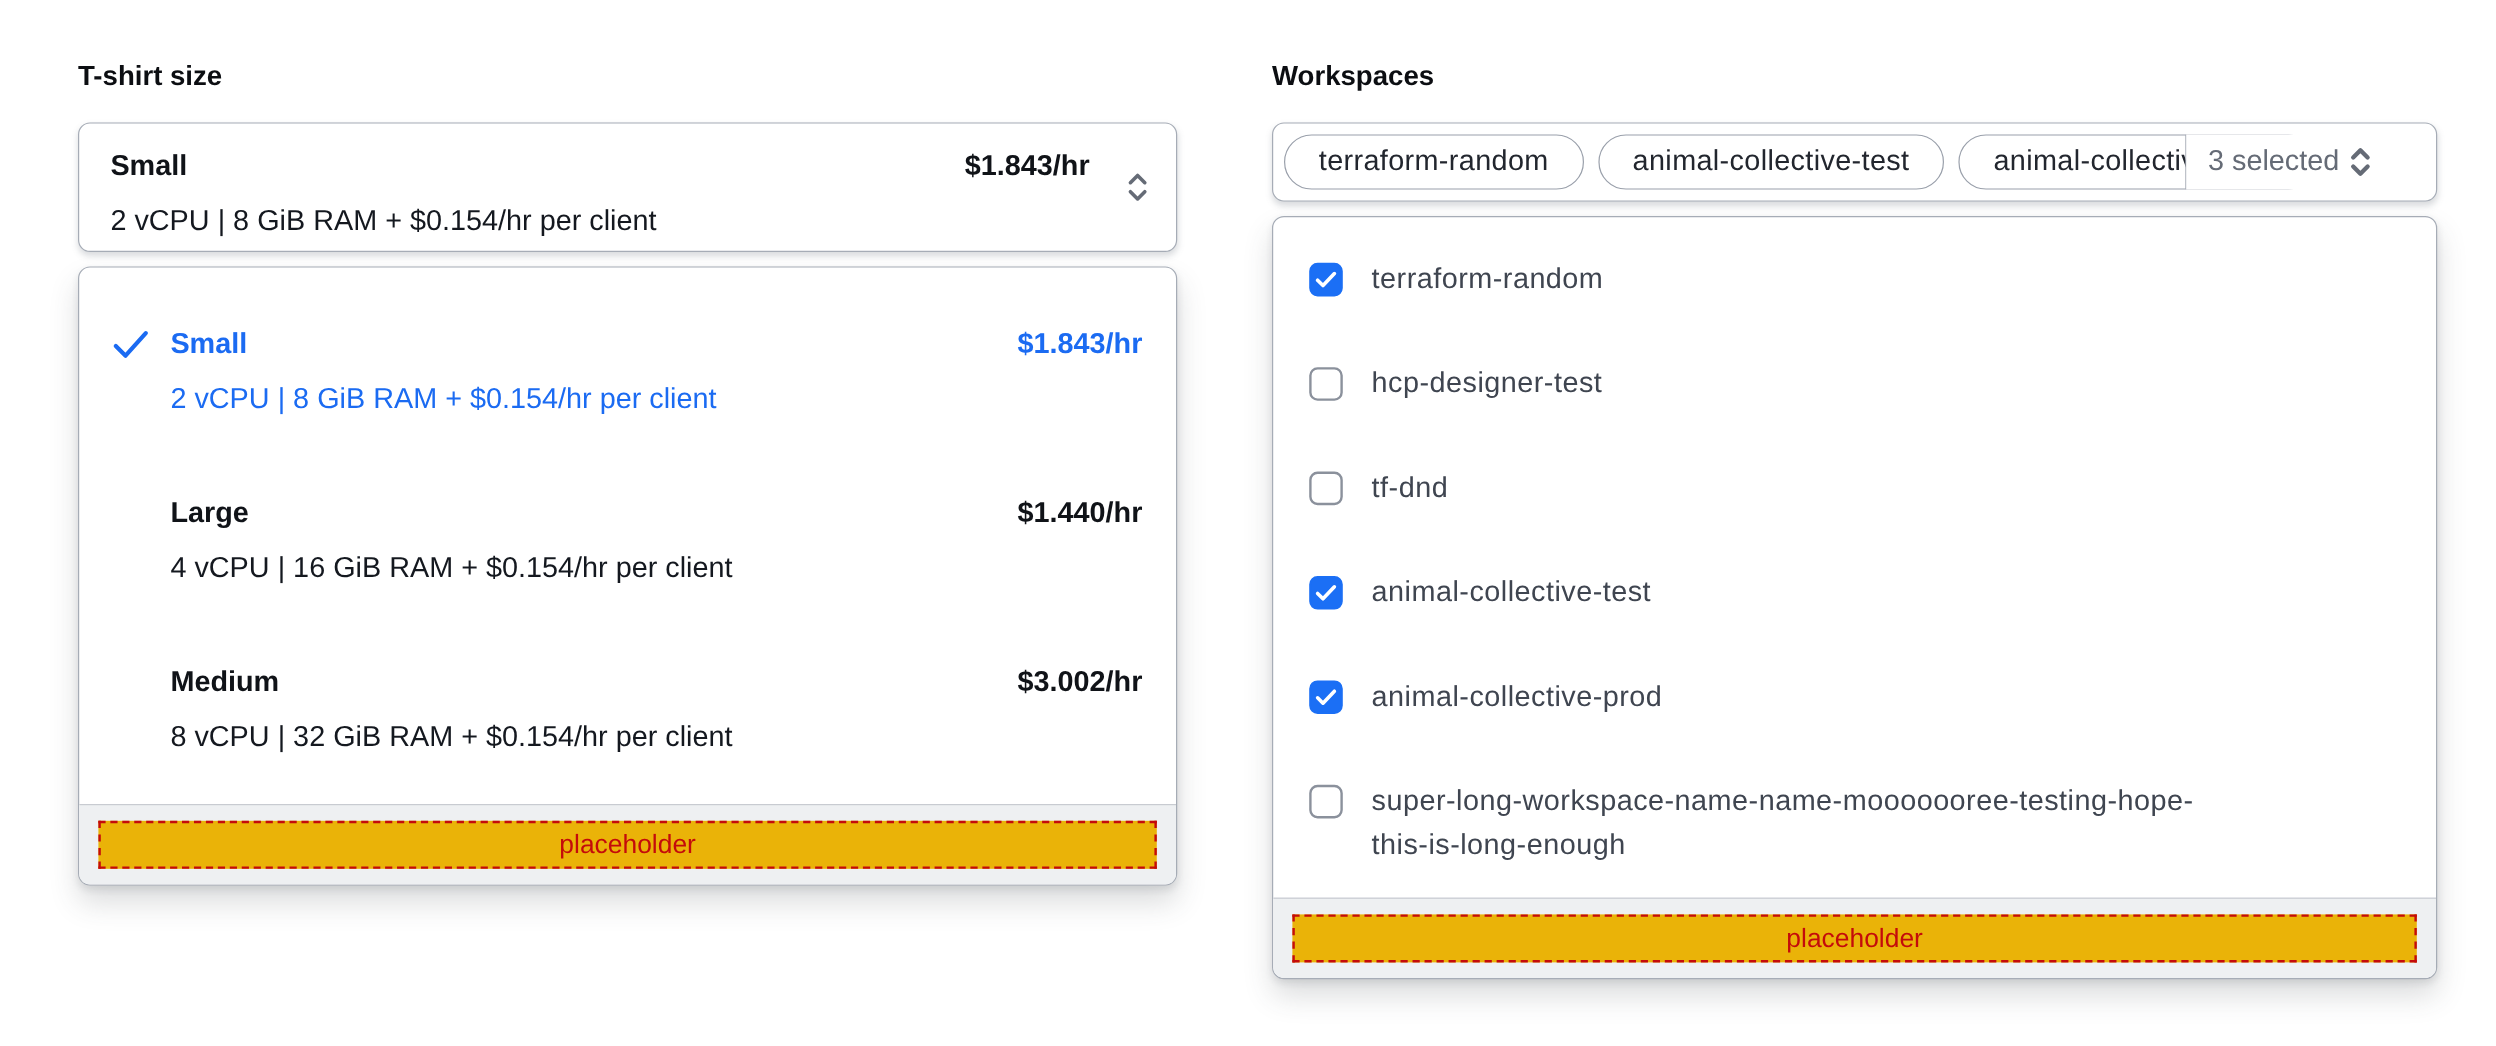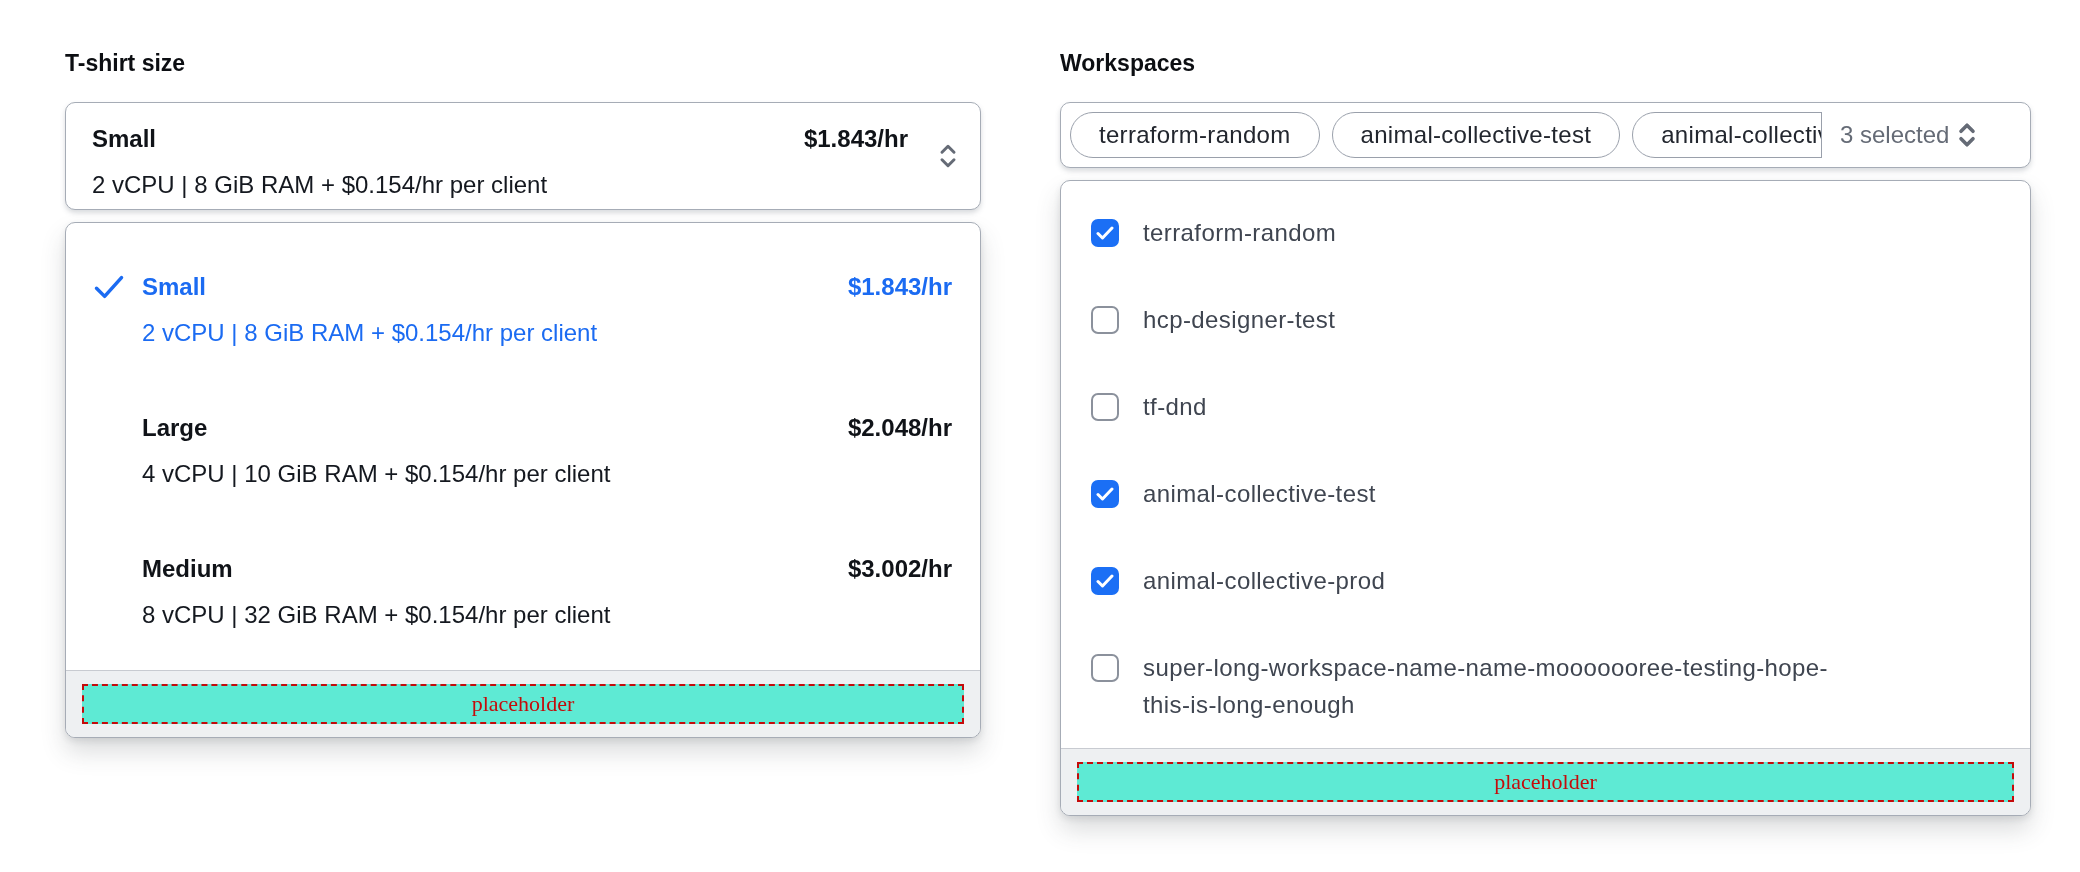--- a/index.html
+++ b/index.html
@@ -32,22 +32,22 @@
   }
   .options{padding:16px 0 8px;}
   .size-option{display:grid;grid-template-columns:48px 1fr auto;padding:30px 28px;align-items:start;cursor:pointer;}
   .check-icon{color:#1b6bf2;margin-top:5px;display:flex;}
   .size-option:not(.on) .check-icon{visibility:hidden;}
   .size-option.on .opt-title,.size-option.on .opt-desc,.size-option.on .opt-price{color:#1b6bf2;}
   .opt-price{font-size:24px;font-weight:700;line-height:35px;color:#101318;}
 
   .dd-footer{border-top:1px solid #c8cbd1;background:#eef0f2;padding:13px 16px;}
   .ph-box{
-    border:2px dashed #c40b0b;background:#5eead4;color:#c40b0b;
-    font-family:Liberation Serif, serif;font-size:22px;line-height:32px;
+    border:2px dashed #c40b0b;background:#eab308;color:#c40b0b;
+    font-family:Liberation Sans, sans-serif;font-size:22px;line-height:32px;
     text-align:center;padding:2px 0;
   }
 
   
   .ms-trigger{
     box-sizing:border-box;height:66px;border:1px solid #a6acb6;border-radius:10px;
     background:#fff;box-shadow:0 3px 5px rgba(104,110,122,.25);
     padding:9px;position:relative;overflow:hidden;display:flex;align-items:center;cursor:pointer;
   }
   .chips{display:flex;gap:12px;align-items:center;flex:1;min-width:0;}
@@ -113,23 +113,23 @@
       </div>
 
       <div class="size-option">
         <span class="check-icon">
           <svg width="30" height="26" viewBox="0 0 24 20" fill="none" stroke="currentColor" stroke-width="2.8" stroke-linecap="round" stroke-linejoin="round">
               <polyline points="2,11 8.5,17.5 22,2.5"></polyline>
             </svg>
         </span>
         <div>
           <div class="opt-title">Large</div>
-          <div class="opt-desc">4 vCPU | 10 GiB RAM + $0.154/hr per client</div>
+          <div class="opt-desc">4 vCPU | 16 GiB RAM + $0.154/hr per client</div>
         </div>
-        <div class="opt-price">$2.048/hr</div>
+        <div class="opt-price">$1.440/hr</div>
       </div>
 
       <div class="size-option">
         <span class="check-icon">
           <svg width="30" height="26" viewBox="0 0 24 20" fill="none" stroke="currentColor" stroke-width="2.8" stroke-linecap="round" stroke-linejoin="round">
               <polyline points="2,11 8.5,17.5 22,2.5"></polyline>
             </svg>
         </span>
         <div>
           <div class="opt-title">Medium</div>

